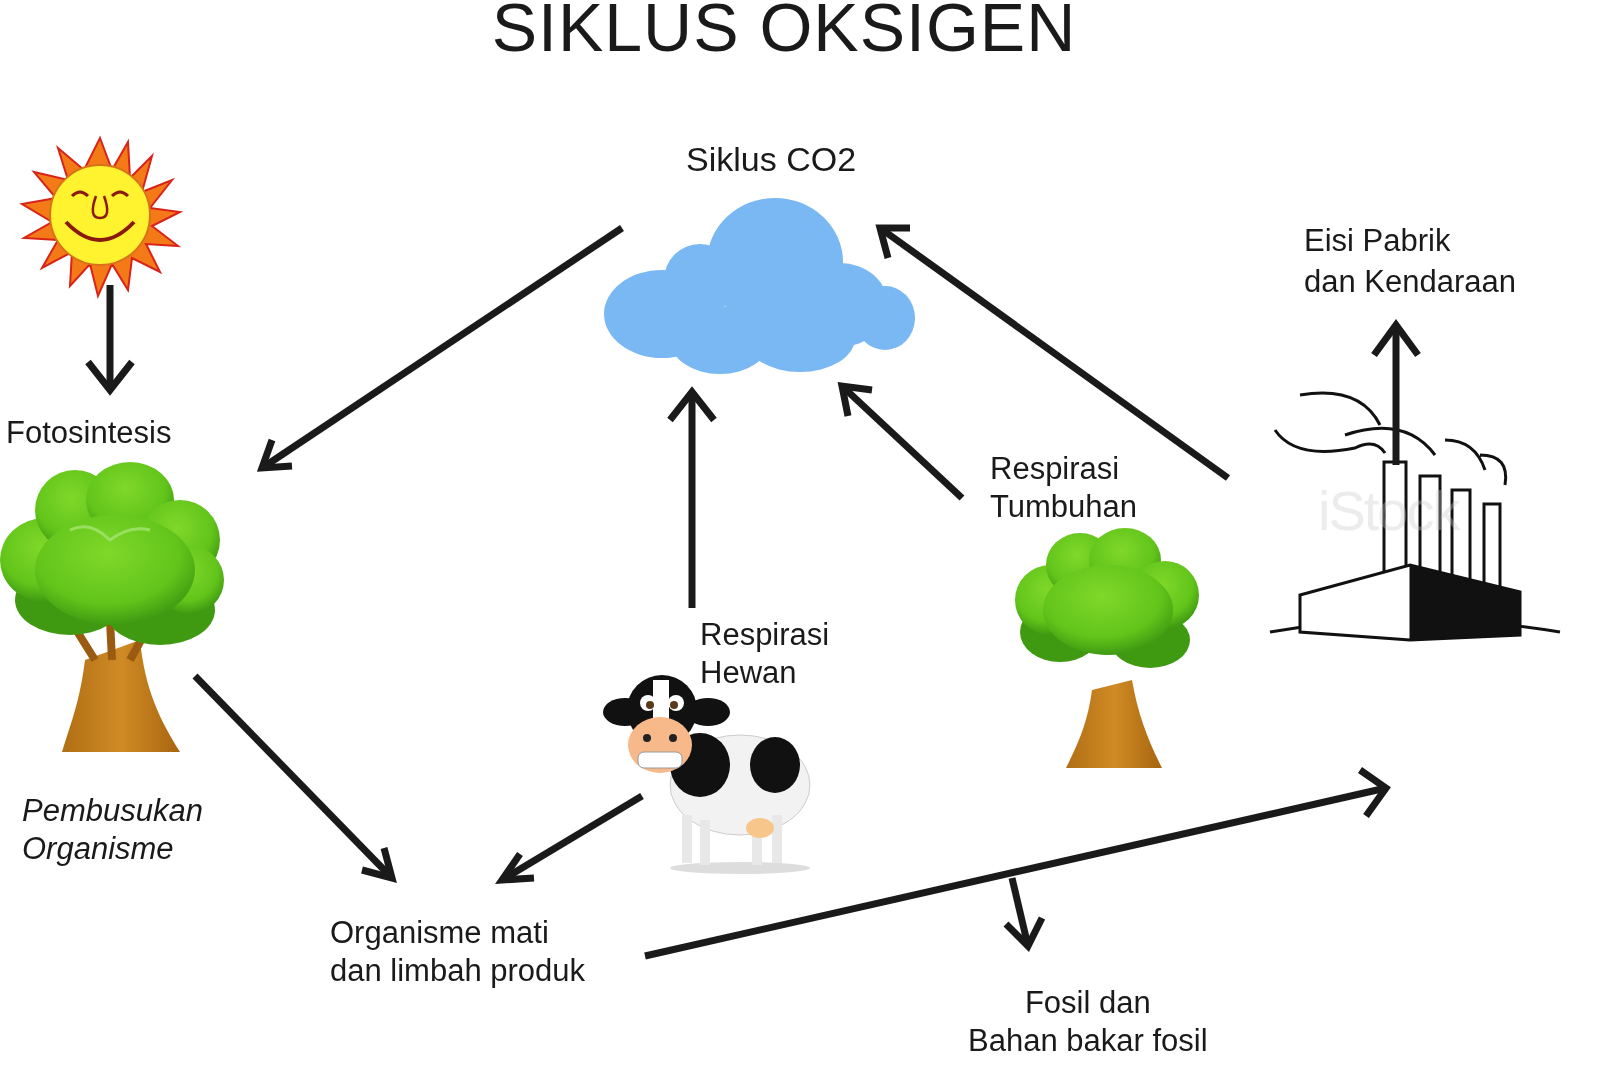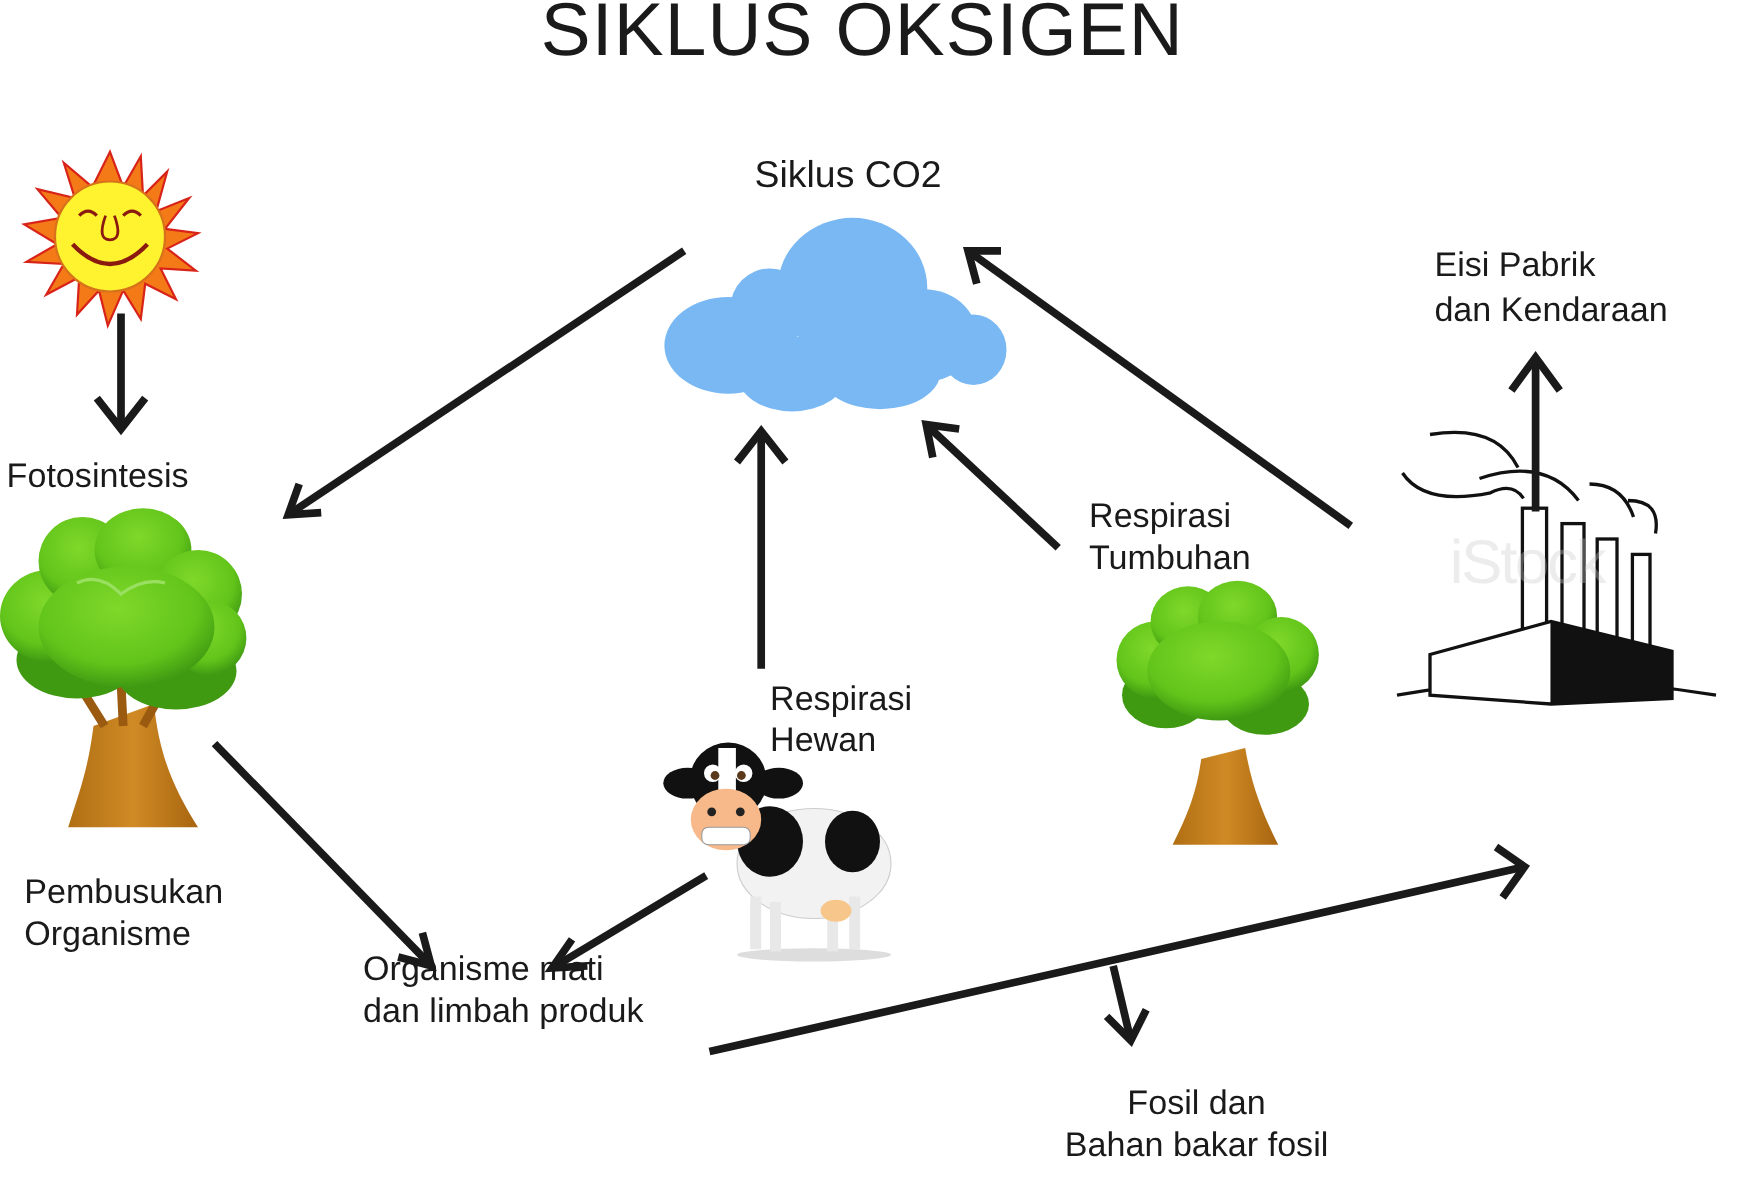--- a/index.html
+++ b/index.html
@@ -163,24 +163,24 @@
   <div style="margin-top:3px">dan Kendaraan</div>
 </div>
 <div class="label" style="left:990px;top:450px;">
   <div>Respirasi</div>
   <div>Tumbuhan</div>
 </div>
 <div class="label" style="left:700px;top:616px;">
   <div>Respirasi</div>
   <div>Hewan</div>
 </div>
-<div class="label" style="left:22px;top:792px;">
+<div class="label" style="left:22px;top:792px;font-style:italic;">
   <div>Pembusukan</div>
   <div>Organisme</div>
 </div>
-<div class="label" style="left:330px;top:862px;">
+<div class="label" style="left:330px;top:914px;">
   <div>Organisme mati</div>
   <div>dan limbah produk</div>
 </div>
 <div class="label" style="left:968px;top:984px;text-align:center;">
   <div>Fosil dan</div>
   <div>Bahan bakar fosil</div>
 </div>
 
 </body></html>

